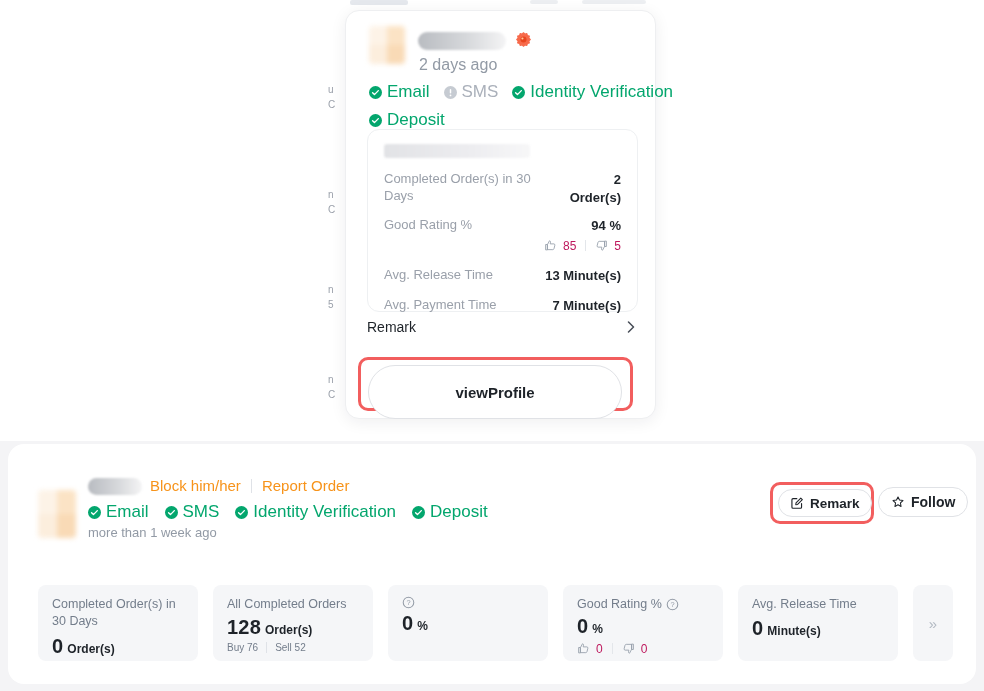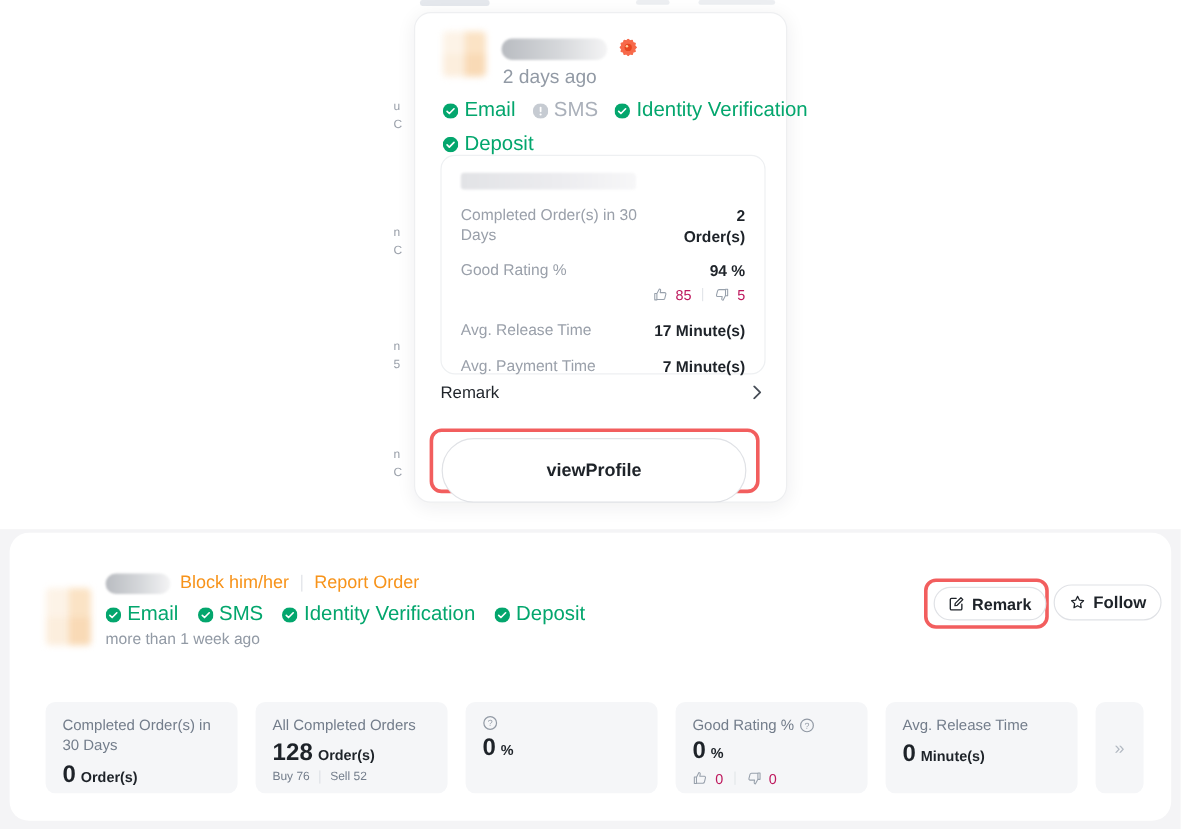--- a/index.html
+++ b/index.html
@@ -227,21 +227,21 @@
             <svg class="ic" width="13" height="13">
                 <use href="#sym-thumb-down"></use>
               </svg>
             <span>5</span>
           </div>
         </div>
       </div>
 
       <div class="srow" style="margin-bottom:13px;">
         <div class="lbl">Avg. Release Time</div>
-        <div class="val">17 Minute(s)</div>
+        <div class="val">13 Minute(s)</div>
       </div>
 
       <div class="srow" style="margin-bottom:0;">
         <div class="lbl">Avg. Payment Time</div>
         <div class="val">7 Minute(s)</div>
       </div>
     </div>
 
     <div class="remark-row">
       <span class="txt">Remark</span>

